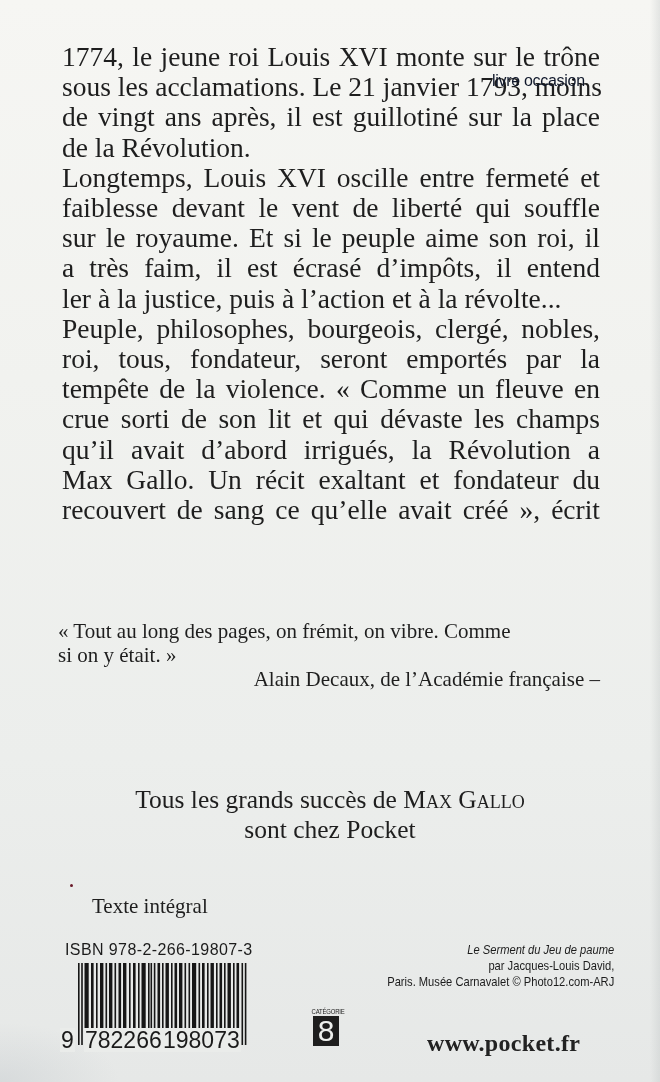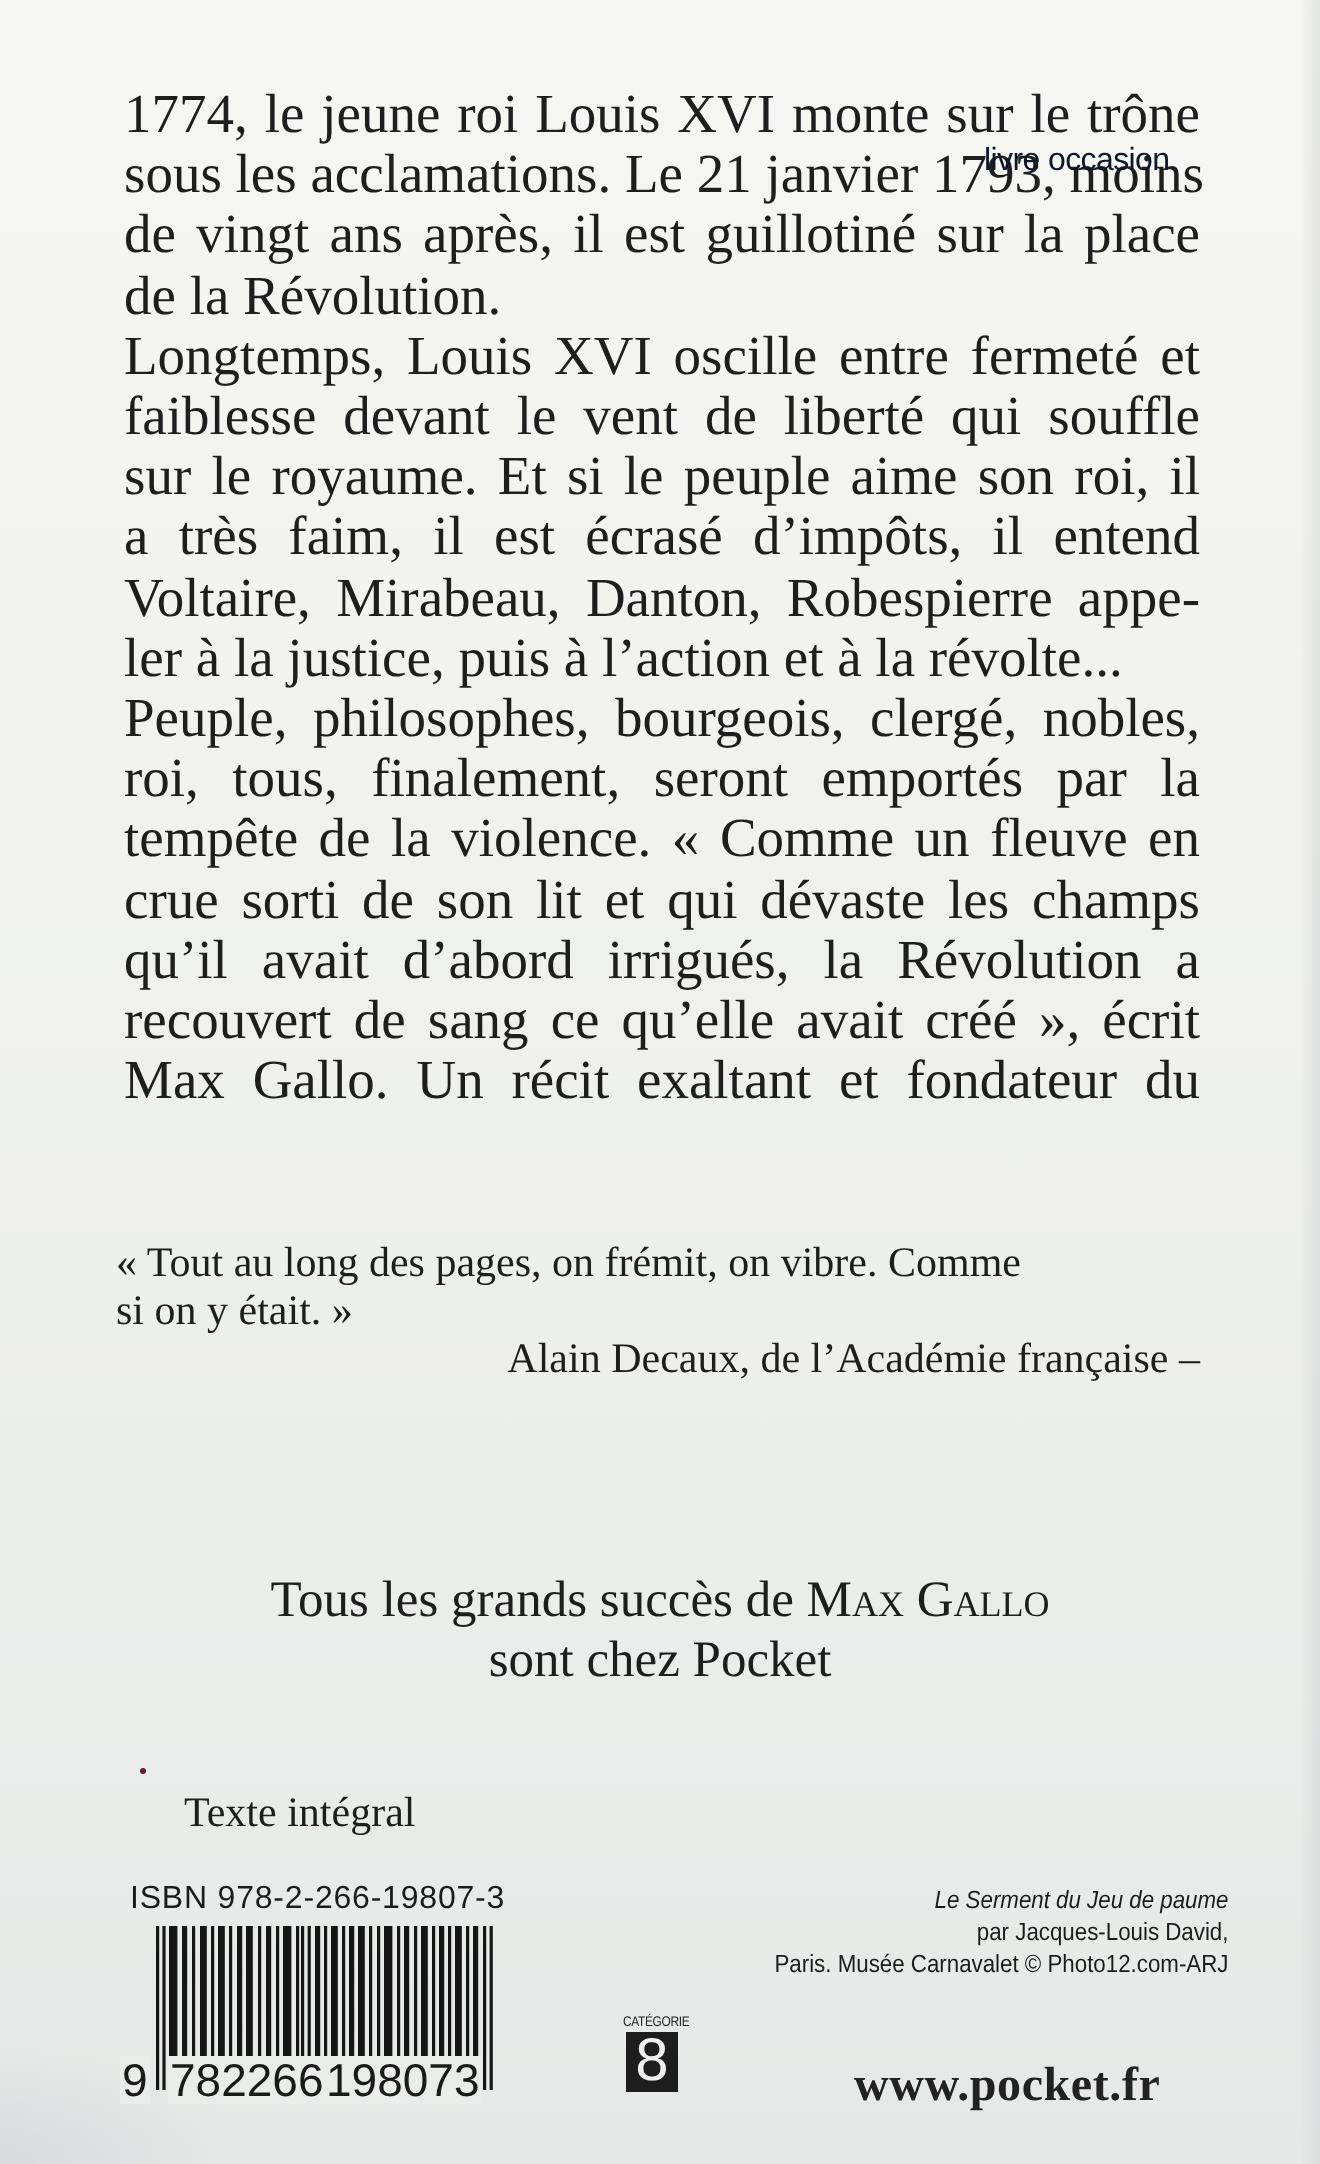--- a/index.html
+++ b/index.html
@@ -107,29 +107,28 @@
 
 <div class="blurb">
   <span class="line">1774, le jeune roi Louis XVI monte sur le trône</span>
   <span class="line">sous les acclamations. Le 21 janvier 1793, moins</span>
   <span class="line">de vingt ans après, il est guillotiné sur la place</span>
   <span class="line last">de la Révolution.</span>
   <span class="line">Longtemps, Louis XVI oscille entre fermeté et</span>
   <span class="line">faiblesse devant le vent de liberté qui souffle</span>
   <span class="line">sur le royaume. Et si le peuple aime son roi, il</span>
   <span class="line">a très faim, il est écrasé d’impôts, il entend</span>
-  <span class="line">Voltaire, Mirabeau, Danton, Robespierre appe-</span>
   <span class="line last">ler à la justice, puis à l’action et à la révolte...</span>
   <span class="line">Peuple, philosophes, bourgeois, clergé, nobles,</span>
-  <span class="line">roi, tous, finalement, seront emportés par la</span>
+  <span class="line">roi, tous, fondateur, seront emportés par la</span>
   <span class="line">tempête de la violence. « Comme un fleuve en</span>
   <span class="line">crue sorti de son lit et qui dévaste les champs</span>
   <span class="line">qu’il avait d’abord irrigués, la Révolution a</span>
+  <span class="line">Max Gallo. Un récit exaltant et fondateur du</span>
   <span class="line">recouvert de sang ce qu’elle avait créé », écrit</span>
-  <span class="line">Max Gallo. Un récit exaltant et fondateur du</span>
 </div>
 
 <div class="watermark">livre occasion</div>
 
 <div class="quote">
   <span class="qline">« Tout au long des pages, on frémit, on vibre. Comme</span>
   <span class="qline">si on y était. »</span>
 </div>
 <div class="attrib">
   <span>Alain Decaux, de l’Académie française –</span>

